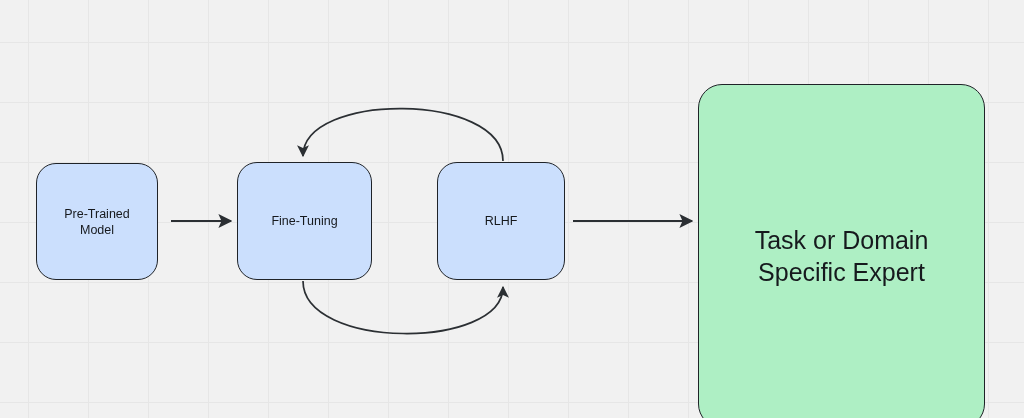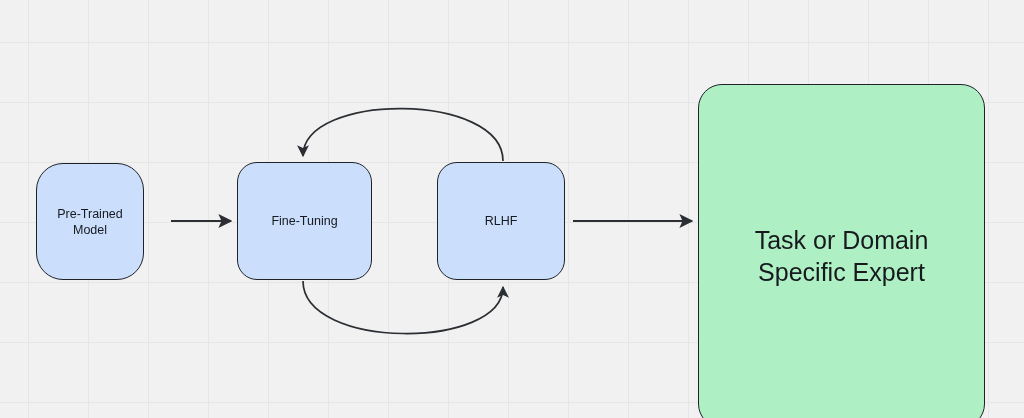--- a/index.html
+++ b/index.html
@@ -60,21 +60,21 @@
     font-size: 25px;
     border-radius: 24px;
   }
 
   .node-label {
     display: block;
     padding: 0 8px;
     white-space: pre-line;
   }
 
-  #node-pretrained { left: 36px;  top: 163px; width: 108px; height: 117px; border-radius: 27px; }
+  #node-pretrained { left: 36px;  top: 163px; width: 122px; height: 117px; }
   #node-finetuning { left: 237px; top: 162px; width: 135px; height: 118px; }
   #node-rlhf       { left: 437px; top: 162px; width: 128px; height: 118px; }
   #node-expert     { left: 698px; top: 84px;  width: 287px; height: 344px; }
 </style>
 </head>
 <body>
 
 <div id="diagram-canvas">
 
   <svg id="edge-layer" viewBox="0 0 1024 418" width="1024" height="418" xmlns="http://www.w3.org/2000/svg">

